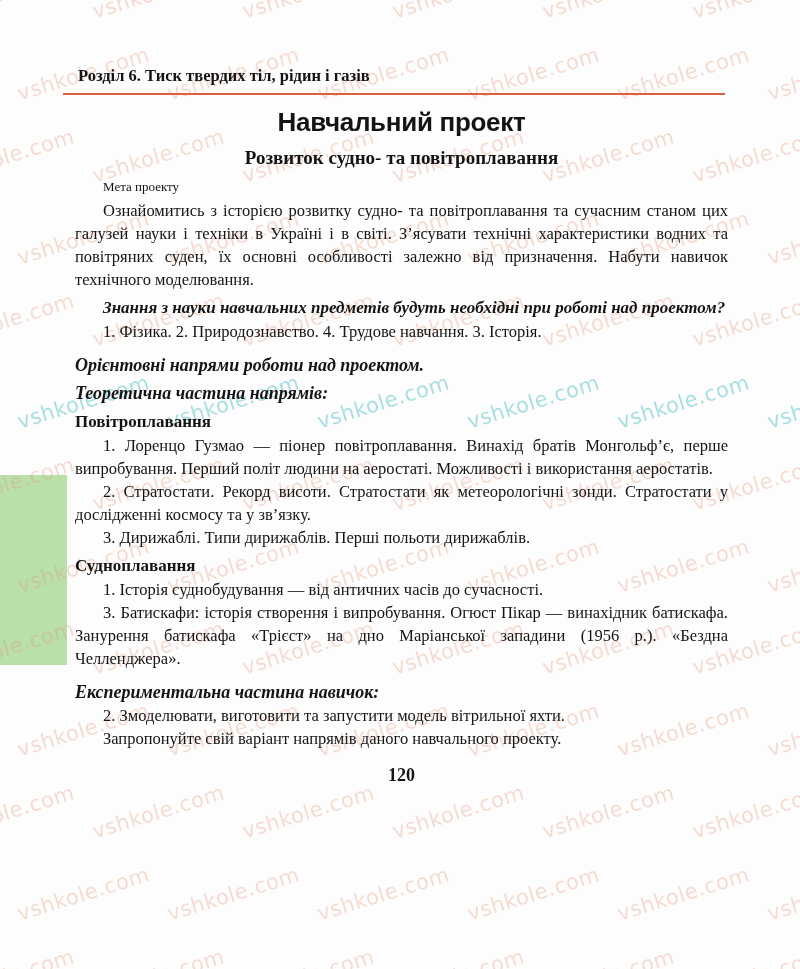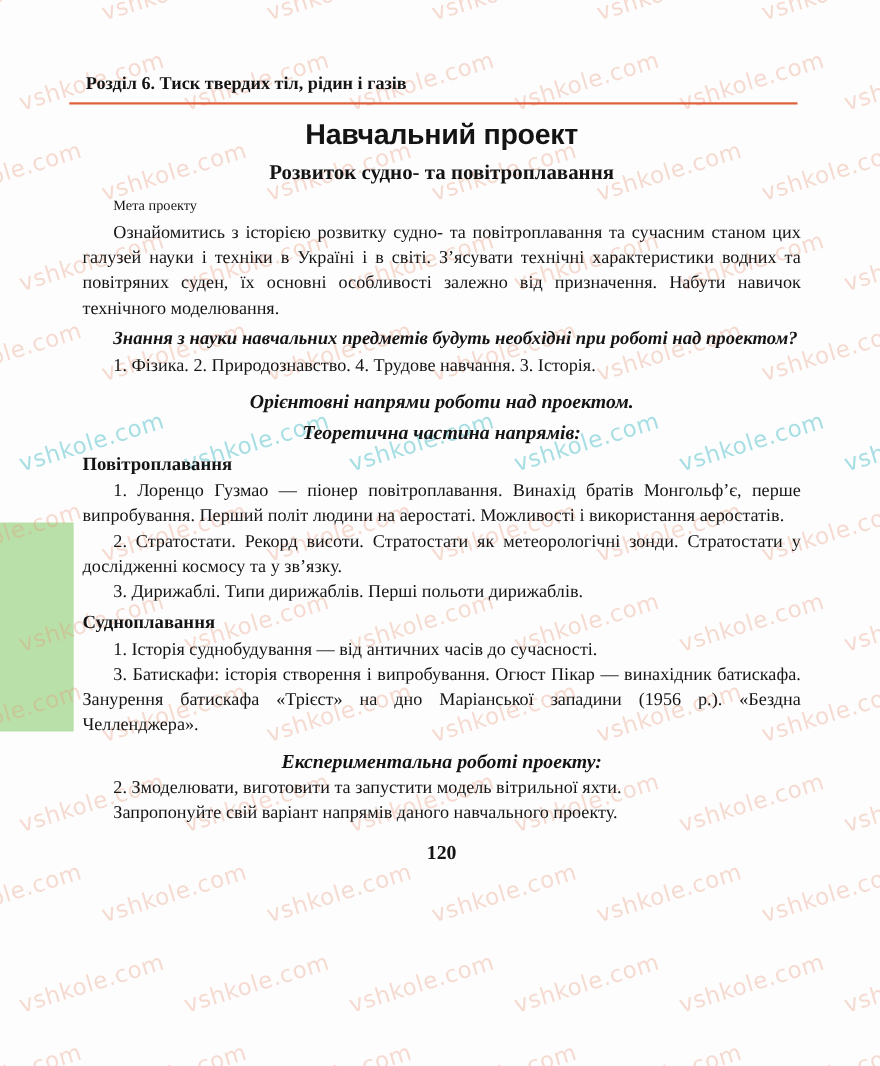--- a/index.html
+++ b/index.html
@@ -87,21 +87,20 @@
     font-size: 17px;
     line-height: 25px;
     margin: 4px 0 0 0;
     text-indent: 28px;
     text-align: justify;
   }
   .center-head {
     font-weight: bold;
     font-style: italic;
     font-size: 18px;
-    text-align: center;
     line-height: 24px;
     margin: 10px 0 0 0;
   }
   .center-head.tight { margin-top: 4px; }
   .sec-title {
     font-weight: bold;
     font-size: 17px;
     line-height: 25px;
     margin: 4px 0 0 0;
   }
@@ -219,19 +218,19 @@
 
     <p class="sec-title">Повітроплавання</p>
     <p class="body ind">1. Лоренцо Гузмао — піонер повітроплавання. Винахід братів Монгольф’є, перше випробування. Перший політ людини на аеростаті. Можливості і використання аеростатів.</p>
     <p class="body ind">2. Стратостати. Рекорд висоти. Стратостати як метеорологічні зонди. Стратостати у дослідженні космосу та у зв’язку.</p>
     <p class="body ind">3. Дирижаблі. Типи дирижаблів. Перші польоти дирижаблів.</p>
 
     <p class="sec-title">Судноплавання</p>
     <p class="body ind">1. Історія суднобудування — від античних часів до сучасності.</p>
     <p class="body ind">3. Батискафи: історія створення і випробування. Огюст Пікар — винахідник батискафа. Занурення батискафа «Трієст» на дно Маріанської западини (1956 р.). «Бездна Челленджера».</p>
 
-    <h3 class="center-head">Експериментальна роботі проекту:</h3>
+    <h3 class="center-head">Експериментальна частина навичок:</h3>
     <p class="body ind">2. Змоделювати, виготовити та запустити модель вітрильної яхти.</p>
     <p class="body ind">Запропонуйте свій варіант напрямів даного навчального проекту.</p>
 
     <div class="page-num">120</div>
   </div>
 </div>
 
 </body></html>

